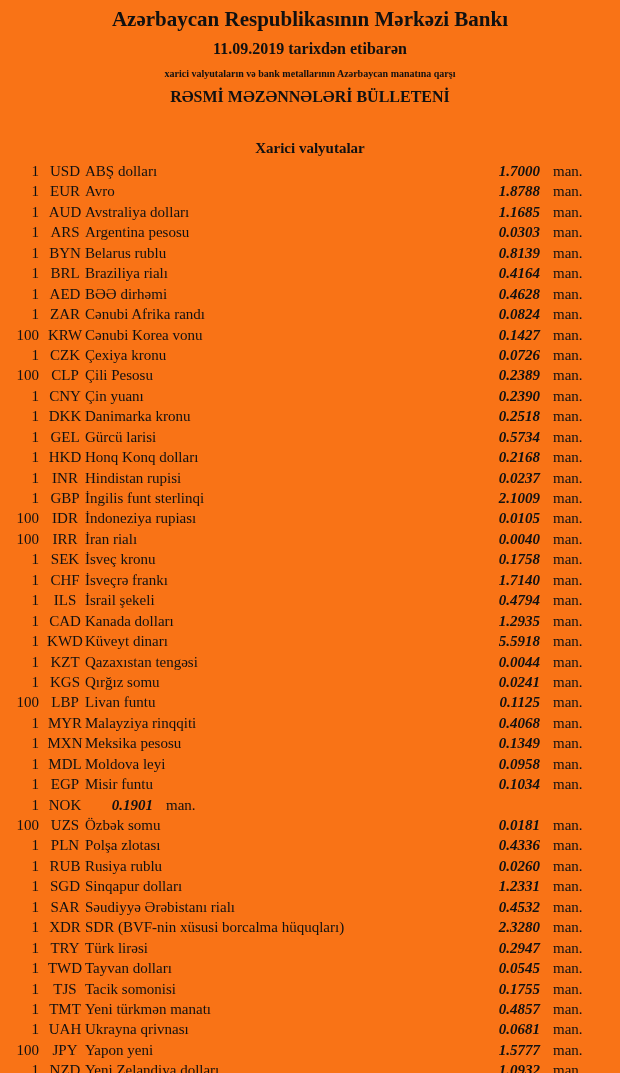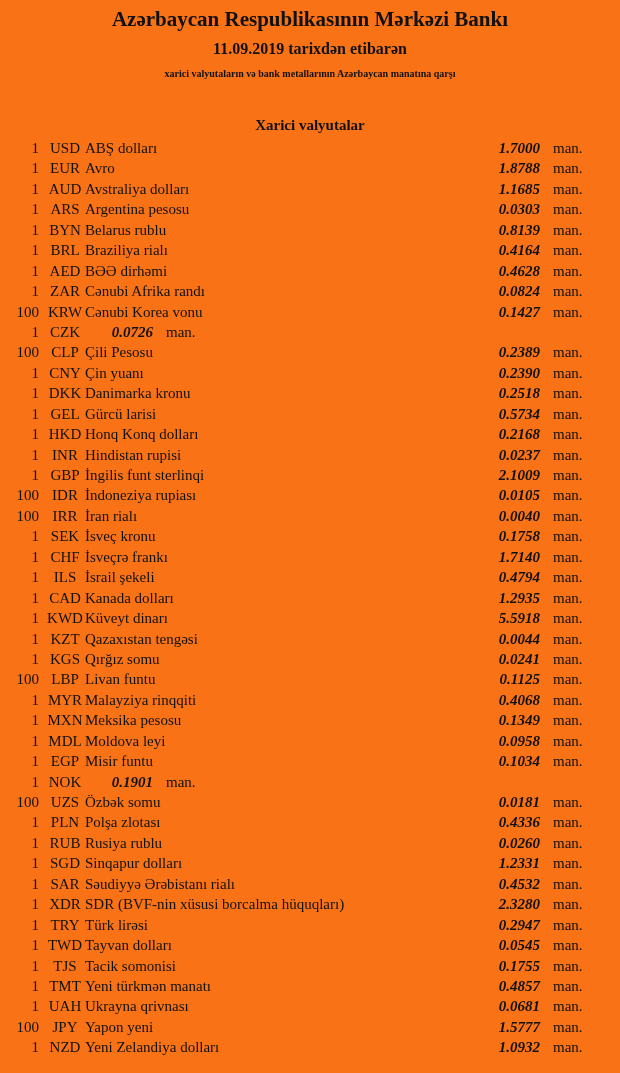--- a/index.html
+++ b/index.html
@@ -95,20 +95,21 @@
 </style>
 </head>
 <body>
 
 <div class="page">
 
   <div class="doc-header">
     <h1 class="bank-title">Azərbaycan Respublikasının Mərkəzi Bankı</h1>
     <p class="date-line">11.09.2019 tarixdən etibarən</p>
     <p class="subtitle-line">xarici valyutaların və bank metallarının Azərbaycan manatına qarşı</p>
+    <p class="bulletin-title">RƏSMİ MƏZƏNNƏLƏRİ BÜLLETENİ</p>
   </div>
 
   <h2 class="section-title">Xarici valyutalar</h2>
 
   <div class="rates-table">
     <div class="row">
       <span class="amt">1</span>
       <span class="code">USD</span>
       <span class="name">ABŞ dolları</span>
       <span class="rate">1.7000</span>
@@ -175,20 +176,21 @@
       <span class="amt">100</span>
       <span class="code">KRW</span>
       <span class="name">Cənubi Korea vonu</span>
       <span class="rate">0.1427</span>
       <span class="unit">man.</span>
     </div>
 
     <div class="row">
       <span class="amt">1</span>
       <span class="code">CZK</span>
+      <span class="name">Çexiya kronu</span>
       <span class="rate">0.0726</span>
       <span class="unit">man.</span>
     </div>
 
     <div class="row">
       <span class="amt">100</span>
       <span class="code">CLP</span>
       <span class="name">Çili Pesosu</span>
       <span class="rate">0.2389</span>
       <span class="unit">man.</span>

